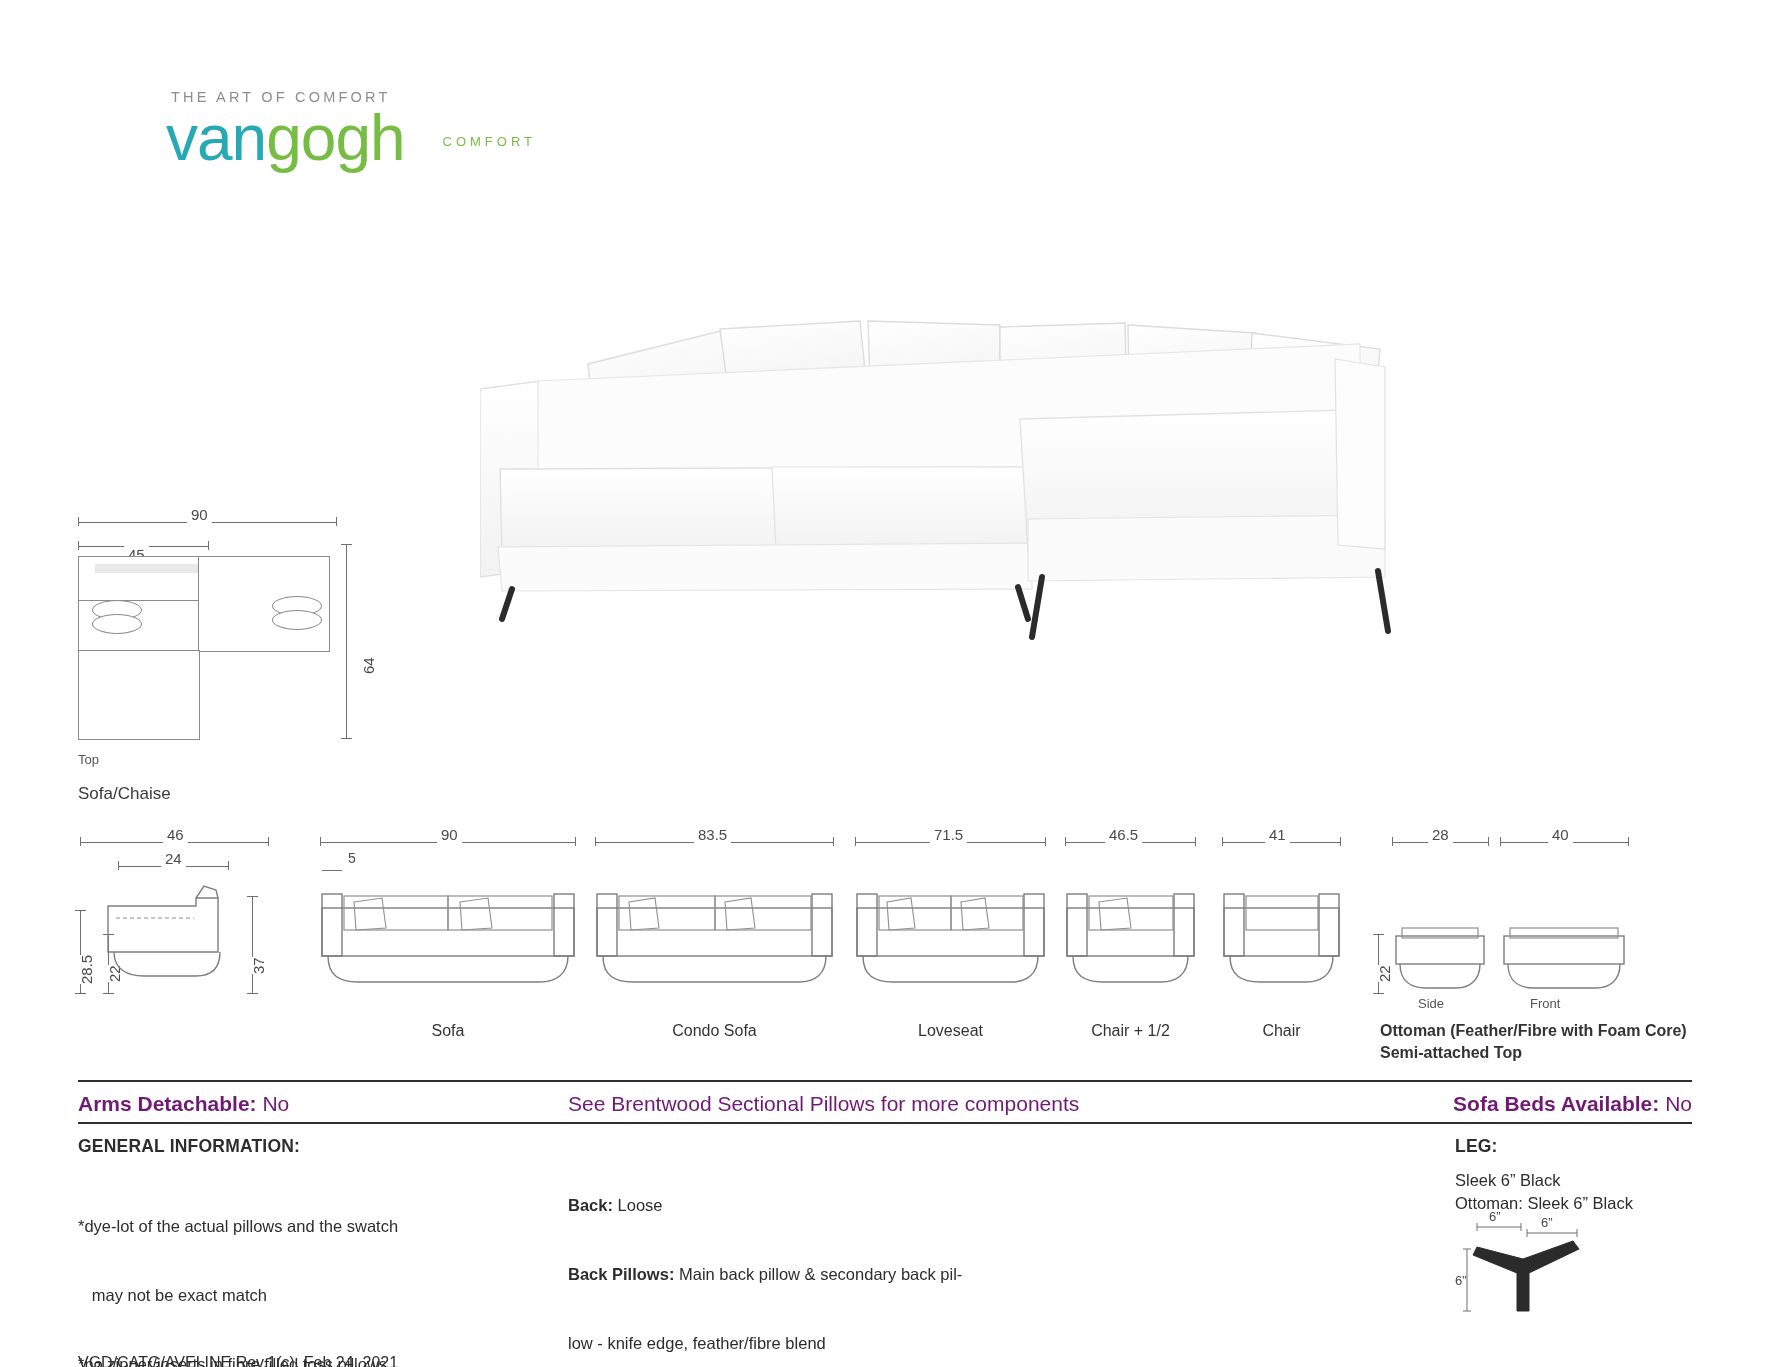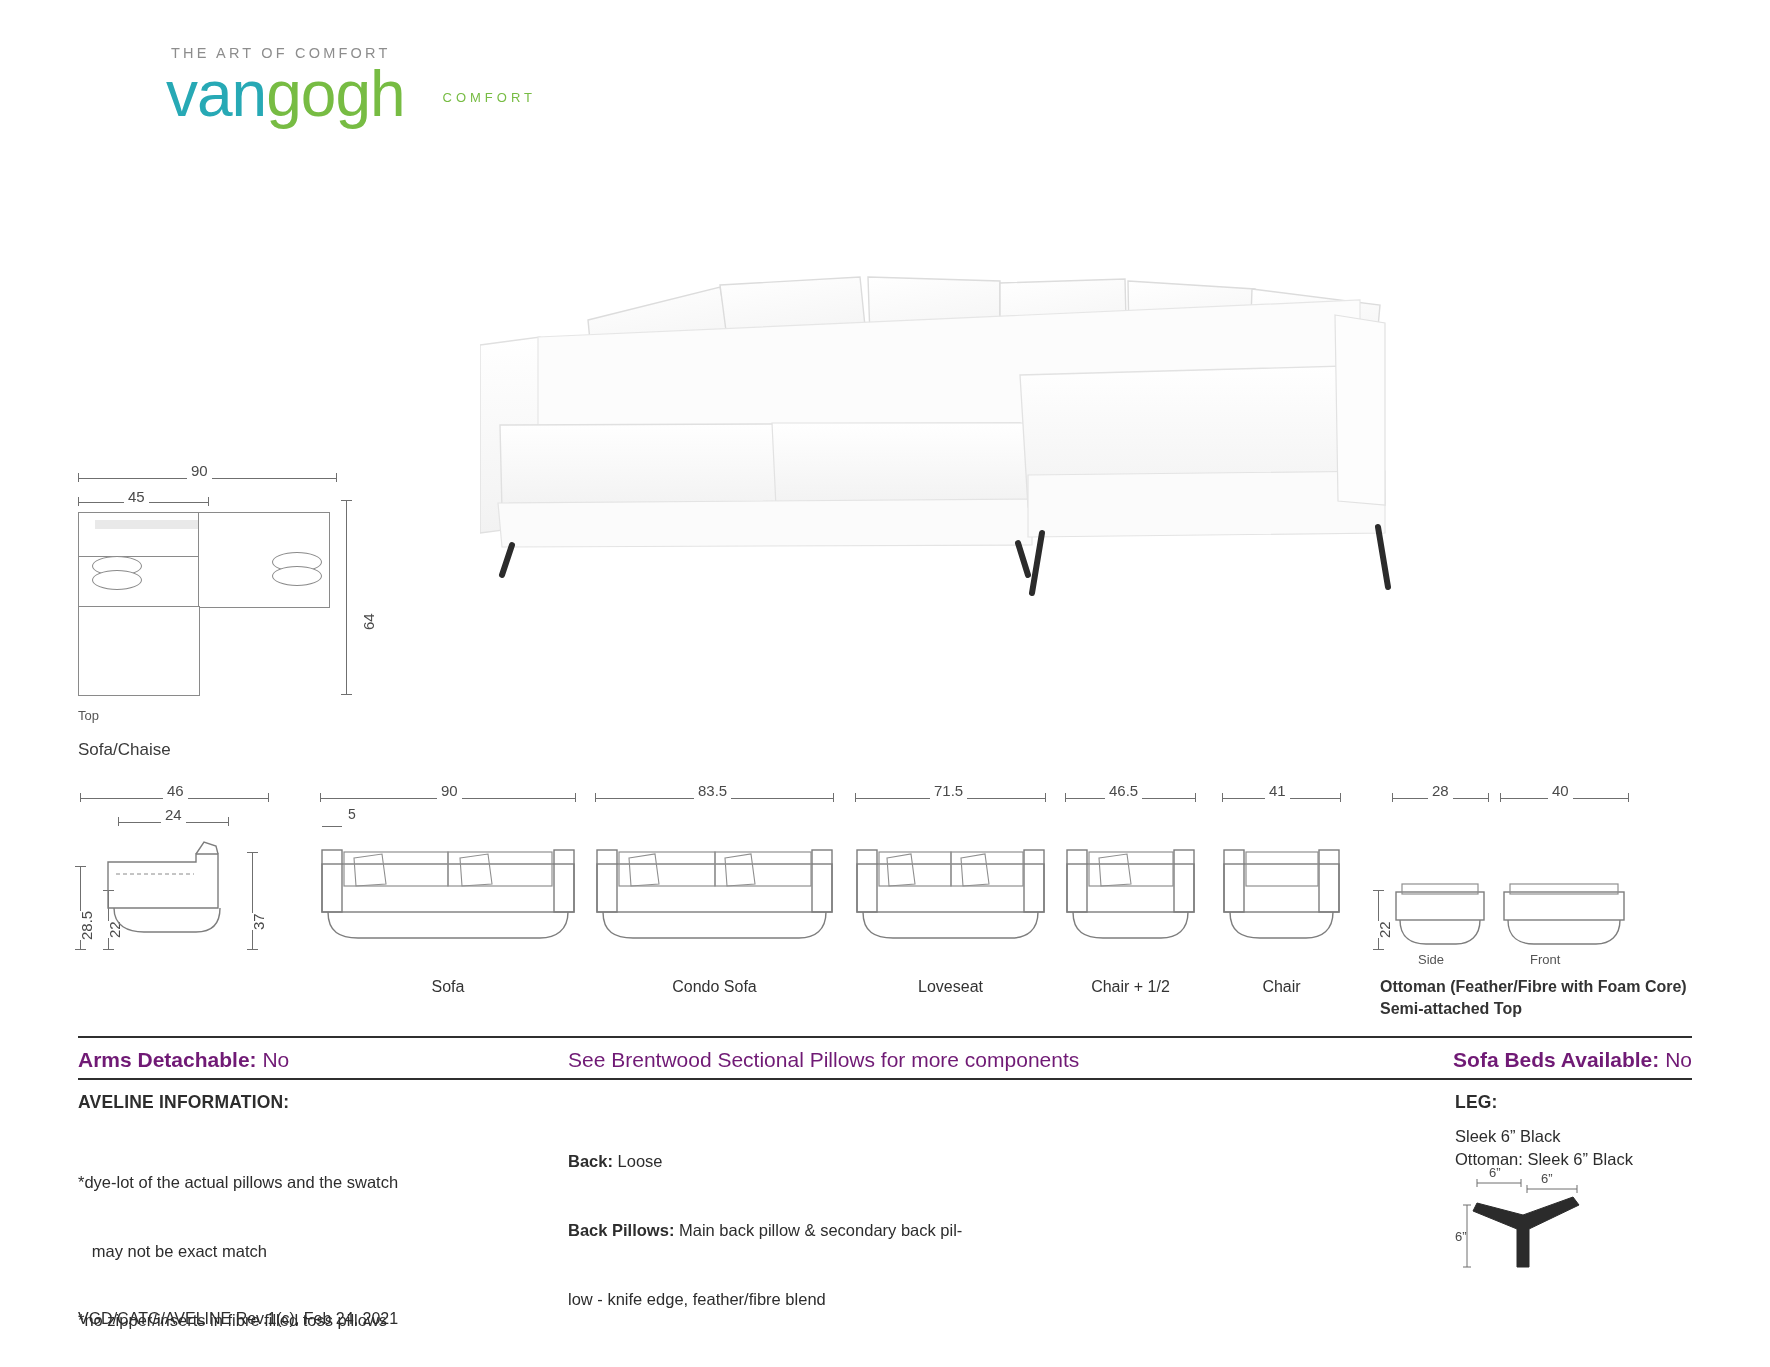--- a/index.html
+++ b/index.html
@@ -1,21 +1,21 @@
 <!DOCTYPE html>
 <html><head>
 <meta charset="utf-8">
 <style>
   html,body{margin:0;padding:0;}
   body{
     width:1770px;height:1367px;background:#ffffff;
     font-family:"Liberation Sans", sans-serif;color:#3a3a3a;
     position:relative;overflow:hidden;
   }
-  .page{position:absolute;inset:0;}
+  .page{position:absolute;inset:0;margin-top:44px;}
 
   
   .logo{position:absolute;left:166px;top:45px;width:360px;}
   .logo-tag{
     font-size:14.5px;letter-spacing:3.2px;color:#8d8d8d;
     font-family:"Liberation Sans", sans-serif;margin-left:5px;
   }
   .logo-main{font-size:64px;line-height:62px;letter-spacing:-1px;font-weight:400;margin-top:2px;}
   .logo-van{color:#27a9b5;}
   .logo-gogh{color:#77bc43;}
@@ -123,21 +123,21 @@
   <div>
 
     <div class="dim-line dim-h" style="left:78px;top:478px;width:258px;"></div>
     <div class="tick" style="left:78px;top:473px;"></div>
     <div class="tick" style="left:336px;top:473px;"></div>
     <div class="dim-num" style="left:187px;top:462px;">90</div>
 
     <div class="dim-line dim-h" style="left:78px;top:502px;width:130px;"></div>
     <div class="tick" style="left:78px;top:497px;"></div>
     <div class="tick" style="left:208px;top:497px;"></div>
-    <div class="dim-num" style="left:124px;top:488px;">45</div>
+    <div class="dim-num" style="left:124px;top:502px;">45</div>
 
     <div class="dim-line dim-v" style="left:346px;top:500px;height:195px;"></div>
     <div class="tick" style="left:341px;top:500px;width:11px;height:1px;"></div>
     <div class="tick" style="left:341px;top:694px;width:11px;height:1px;"></div>
     <div class="dim-num-v" style="left:360px;top:630px;">64</div>
 
     <div class="tv-rect" style="left:78px;top:512px;width:250px;height:48px;"></div>
     <div class="tv-fill" style="left:95px;top:520px;width:218px;height:9px;"></div>
     <div class="tv-rect" style="left:78px;top:556px;width:120px;height:50px;"></div>
     <div class="tv-rect" style="left:198px;top:512px;width:130px;height:94px;"></div>
@@ -312,21 +312,21 @@
     <span>No</span>
   </div>
   <div class="band" style="left:568px;top:1048px;">See Brentwood Sectional Pillows for more components</div>
   <div class="band" style="right:78px;top:1048px;">
     <b>Sofa Beds Available:</b>
     <span>No</span>
   </div>
   <div class="rule" style="left:78px;top:1078px;width:1614px;"></div>
 
   <div style="position:absolute;left:78px;top:1092px;width:420px;">
-    <div class="col-h">AVELINE INFORMATION:</div>
+    <div class="col-h">GENERAL INFORMATION:</div>
     <div class="txt" style="margin-top:12px;white-space:pre;">
       <div>*dye-lot of the actual pillows and the swatch</div>
       <div>   may not be exact match</div>
       <div>*no zipper/inserts in fibre filled toss pillows</div>
       
       
     </div>
   </div>
 
   <div style="position:absolute;left:568px;top:1092px;width:470px;">

